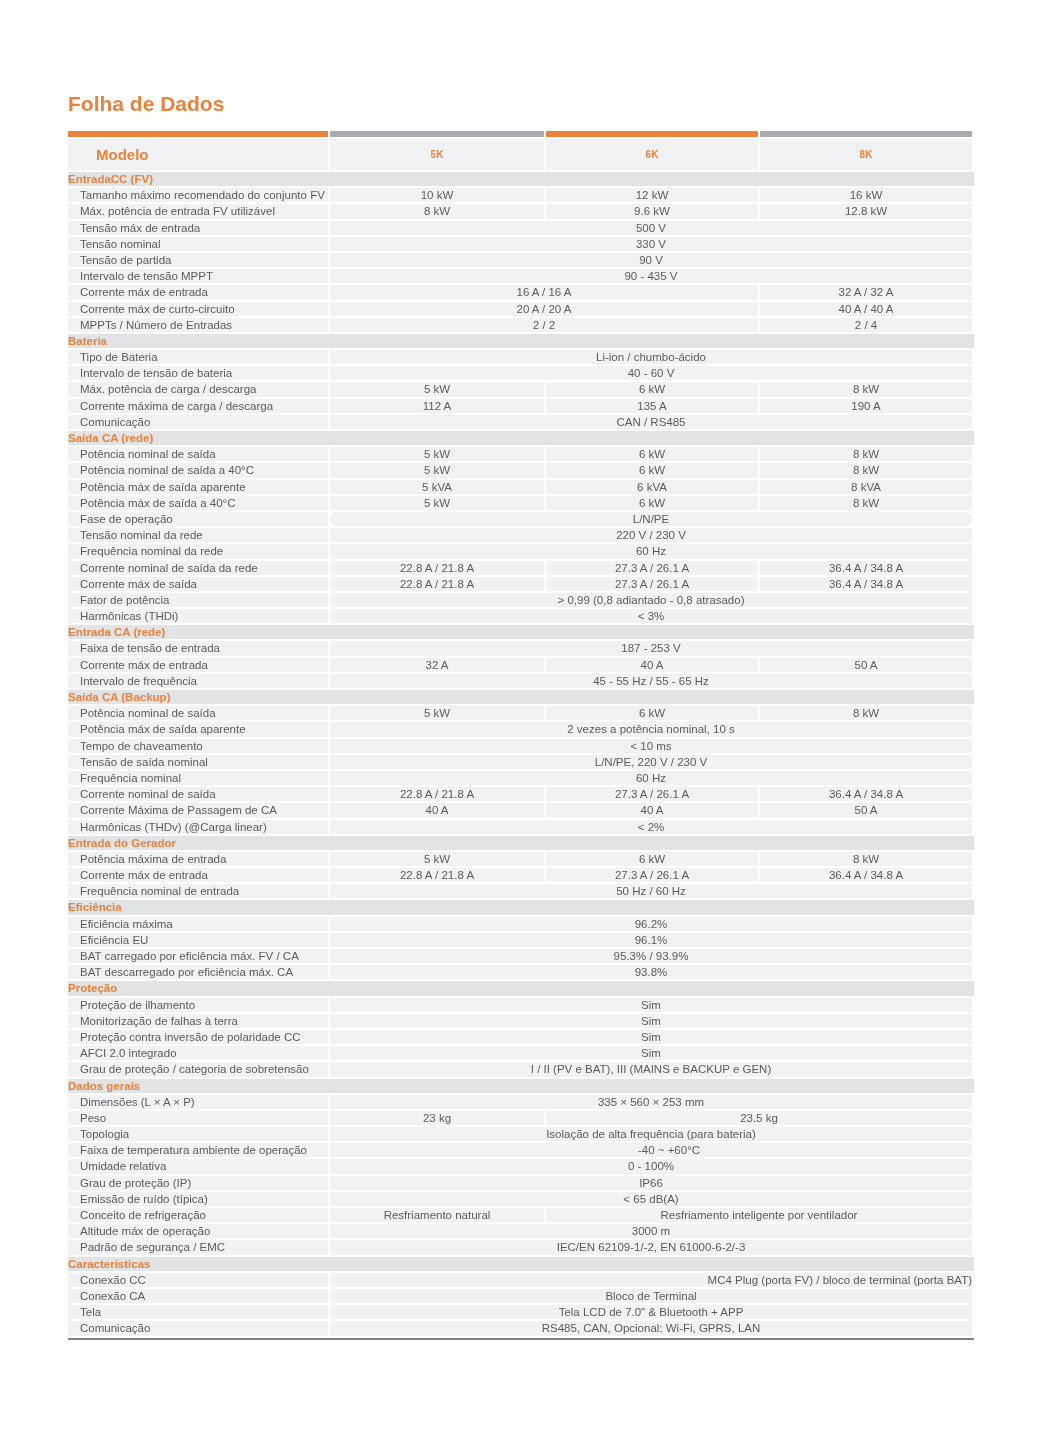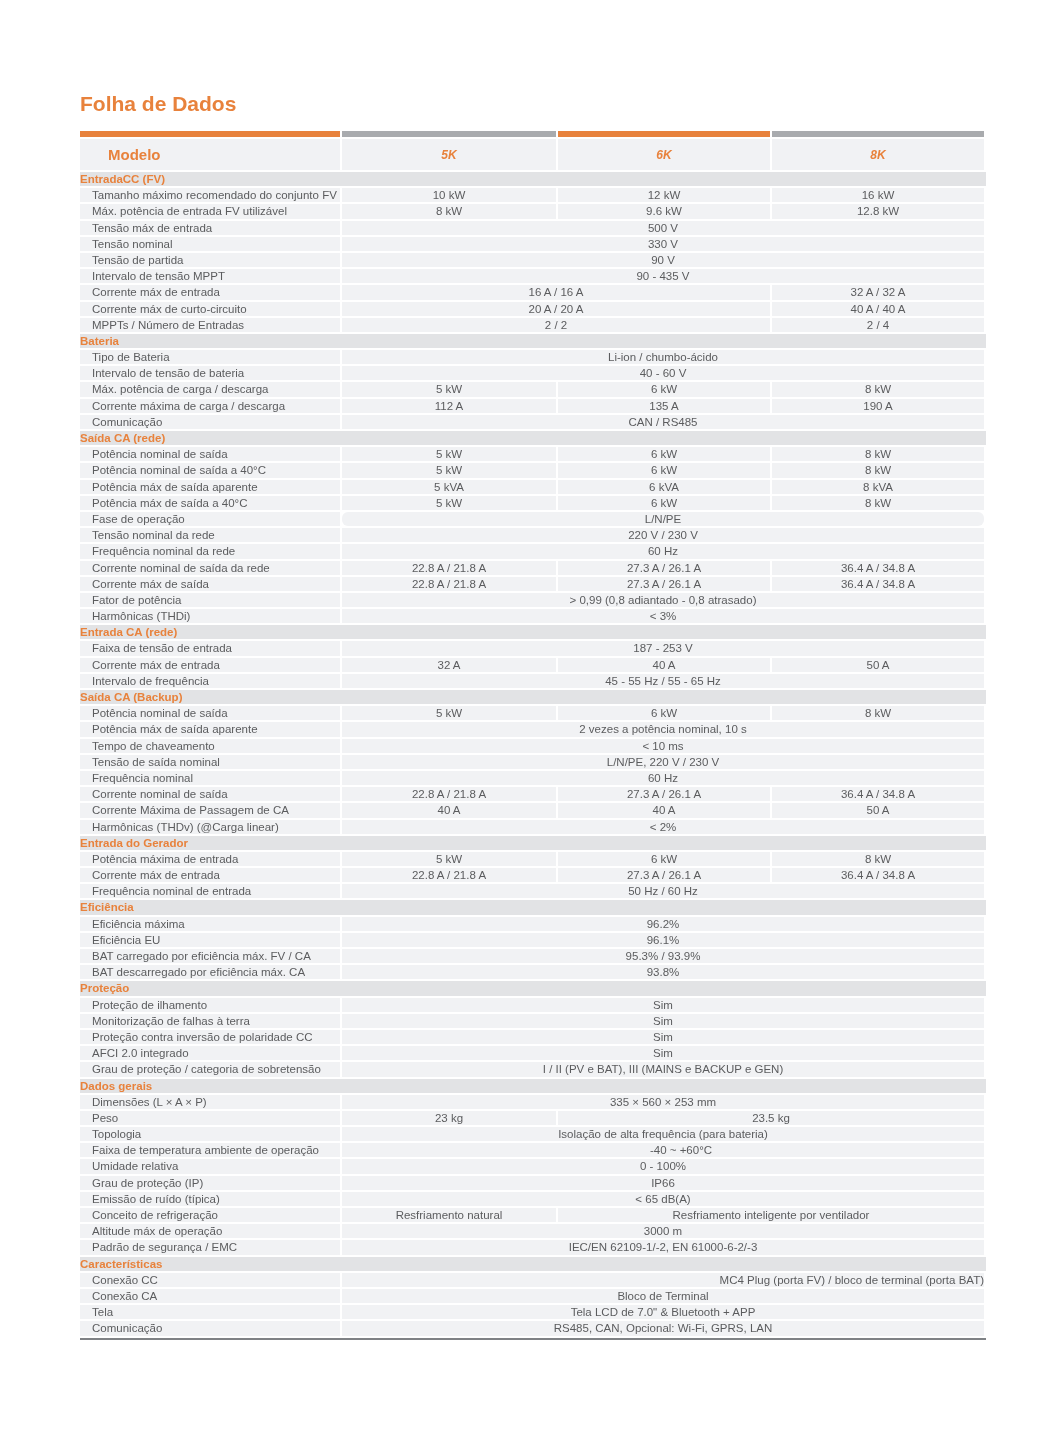--- a/index.html
+++ b/index.html
@@ -3,21 +3,21 @@
 <meta charset="utf-8">
 <style>
   * { margin: 0; padding: 0; box-sizing: border-box; }
   html, body { background: #ffffff; }
   body {
     width: 1046px; height: 1430px;
     position: relative;
     font-family: "Liberation Sans", sans-serif;
     overflow: hidden;
   }
-  .page { position: absolute; left: 80px; top: 91px; width: 906px; }
+  .page { position: absolute; left: 68px; top: 91px; width: 906px; }
   .title {
     color: var(--accent);
     font-size: 21px;
     font-weight: bold;
     line-height: 25px;
     margin-bottom: 15px;
   }
   .grid-row {
     display: grid;
     grid-template-columns: 260px 214px 212px 212px;
@@ -30,22 +30,22 @@
     color: var(--accent);
     font-weight: bold;
     font-size: 15px;
     display: flex; align-items: center;
     padding-left: 28px;
   }
   .h-col {
     background: var(--row-bg);
     color: var(--accent);
     font-weight: bold;
-    font-size: 12px;
-    display: flex; align-items: center; justify-content: center; font-style: italic;
+    font-size: 10px;
+    display: flex; align-items: center; justify-content: center;
   }
   .section-row {
     background: var(--section-bg);
     color: var(--accent);
     font-weight: bold;
     font-size: 11.5px;
     height: 14.2px; line-height: 14.2px;
     margin-bottom: 2px;
     white-space: nowrap;
   }

